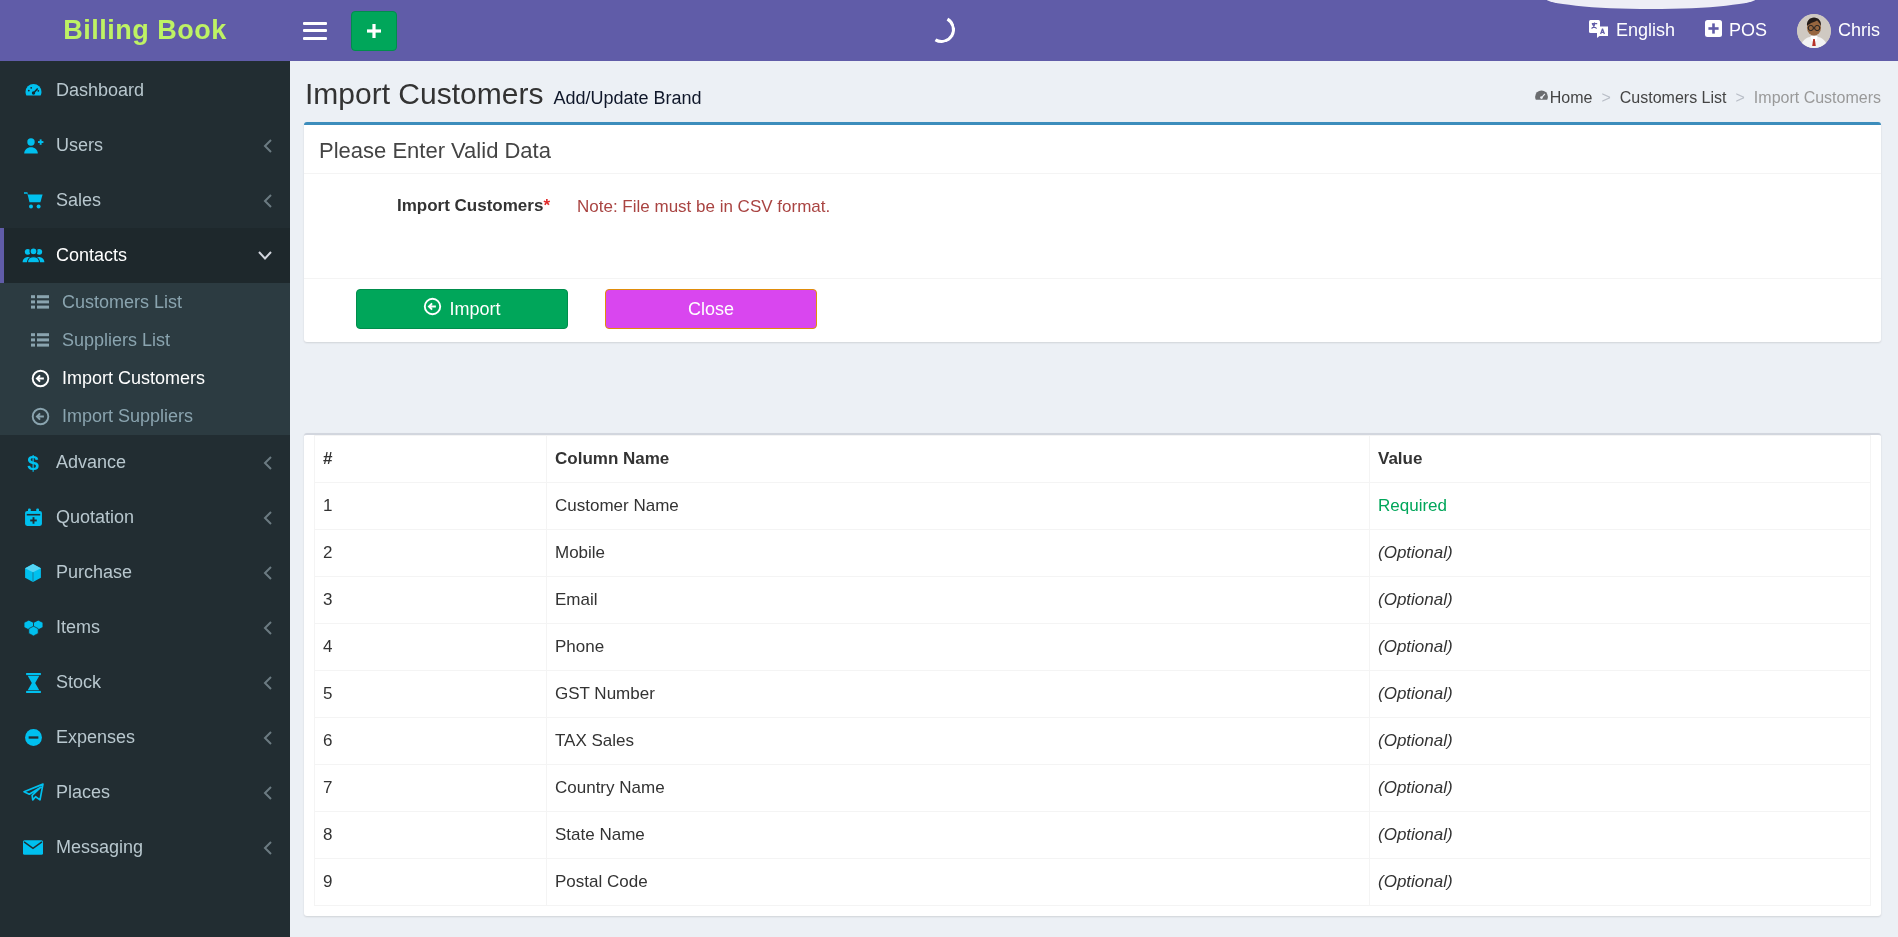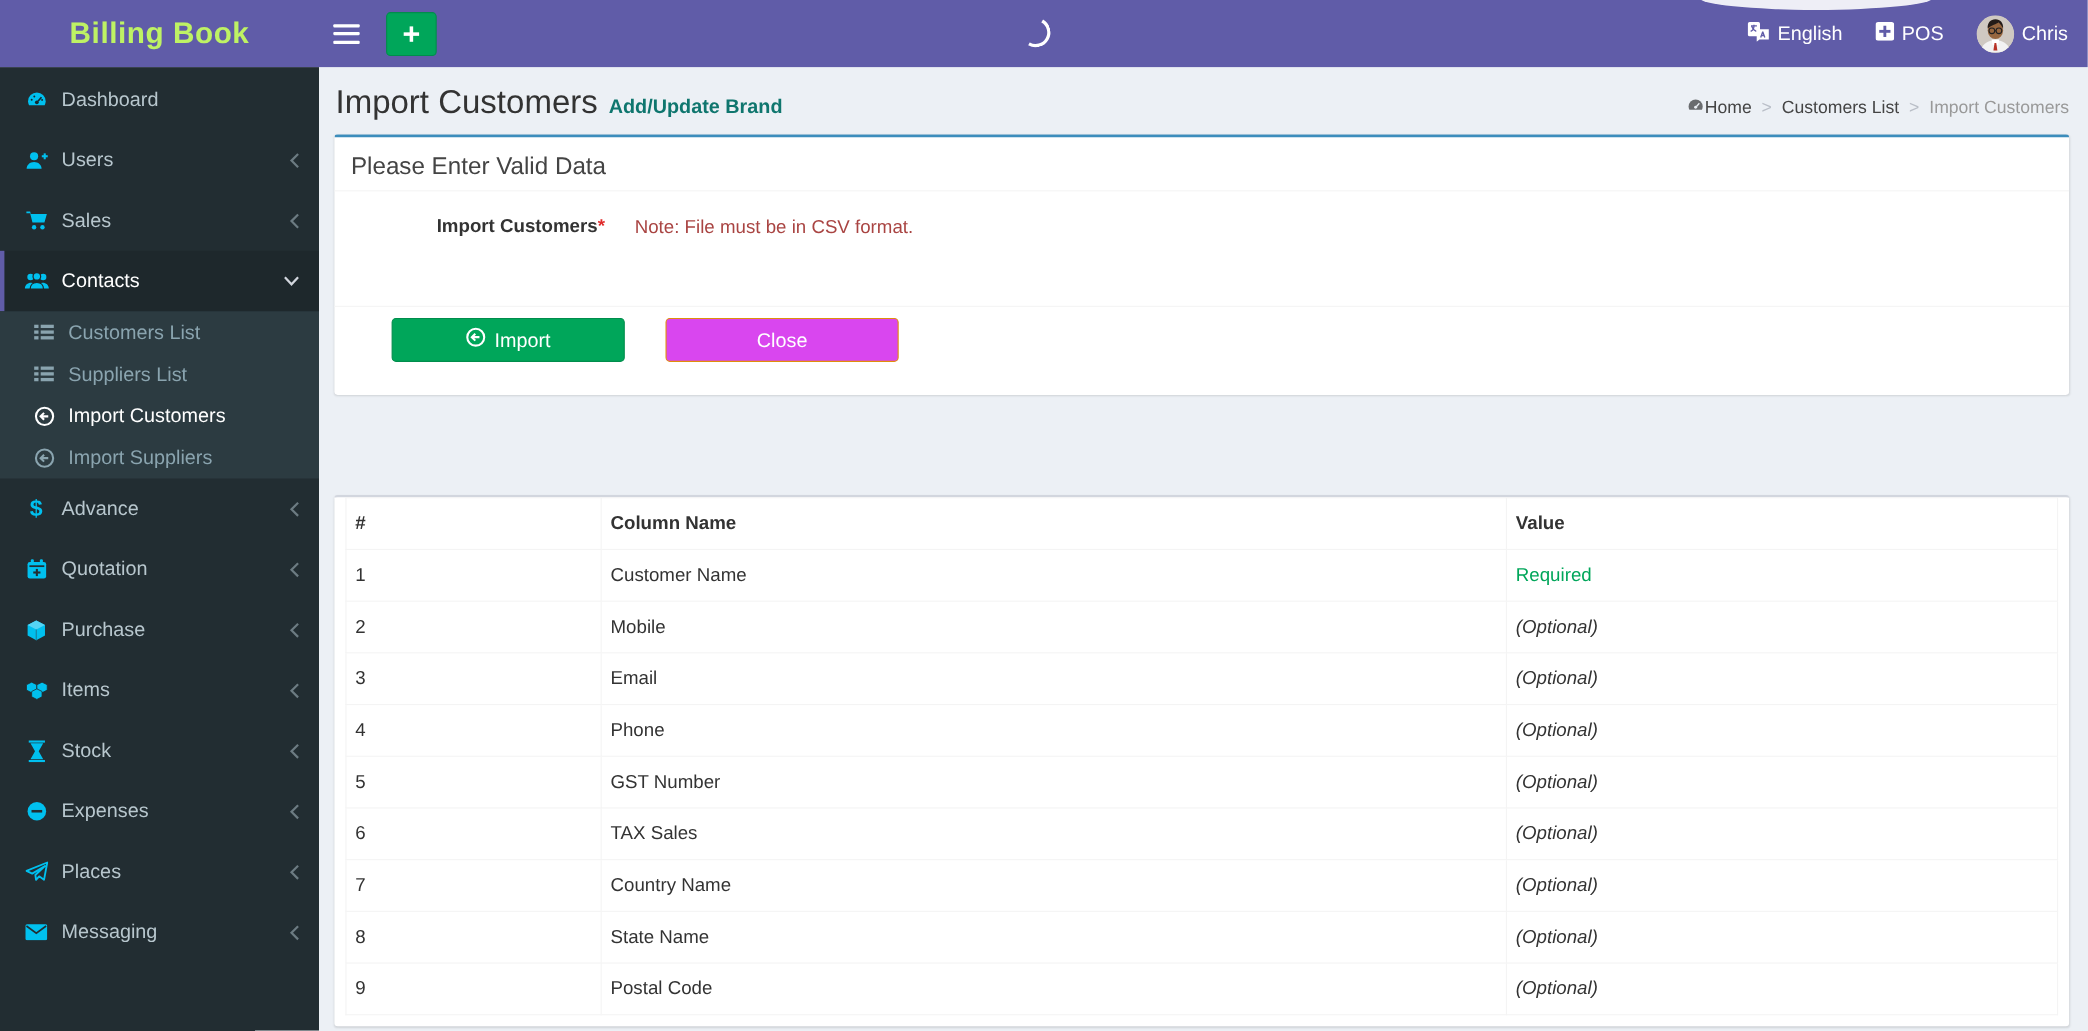--- a/index.html
+++ b/index.html
@@ -35,41 +35,41 @@
   .dollar{color:#00c0ef;font-size:21px;font-weight:bold;line-height:1;}
   .submenu{background:#2c3b41;}
   .sub-item{height:38px;display:flex;align-items:center;padding-left:29px;color:#8aa4af;font-size:18px;cursor:pointer;}
   .sub-item .s-icon{width:22px;margin-right:11px;display:flex;align-items:center;justify-content:center;}
   .sub-item.active{color:#fff;}
 
   
   .content{position:absolute;top:61px;left:290px;width:1608px;height:876px;background:#ecf0f5;overflow:hidden;box-sizing:border-box;}
   .content-header{position:relative;height:61px;box-sizing:border-box;padding:16px 17px 0 15px;}
   .page-title{display:inline;font-size:30px;font-weight:400;color:#333;margin:0;}
-  .page-subtitle{font-size:18px;color:#0f766e;margin-left:10px;font-weight:bold;}
+  .page-subtitle{font-size:18px;color:#0f172a;margin-left:10px;}
   .breadcrumb{position:absolute;top:27px;right:17px;display:flex;align-items:center;gap:9px;font-size:16px;color:#444;}
   .bc-sep{color:#b9bec7;}
   .bc-current{color:#999;}
   .bc-link{cursor:pointer;display:flex;align-items:center;gap:0;}
 
   
   .box1{margin:0 17px 91px 14px;background:#fff;border-top:3px solid #3c8dbc;border-radius:3px;
     box-shadow:0 1px 2px rgba(0,0,0,.12);}
   .box1-header{height:49px;box-sizing:border-box;padding:13px 15px;font-size:22px;color:#444;border-bottom:1px solid #f4f4f4;}
   .box1-body{height:104px;box-sizing:border-box;padding:14px 15px 0;}
   .form-row{display:flex;}
   .form-label{width:258px;box-sizing:border-box;text-align:right;padding-right:27px;padding-top:8px;
     font-weight:bold;font-size:17px;color:#333;}
   .req{color:#e02a2a;}
   .browse-row{display:flex;align-items:center;}
   .browse-btn{font-size:16px;color:#222;background:linear-gradient(#f3f3f3,#e4e4e4);
     border:1px solid #9d9da6;border-radius:3px;padding:6px 15px;box-shadow:inset 0 0 0 1px #fcfcfc;cursor:pointer;}
   .file-status{font-size:17px;color:#444;margin-left:12px;}
   .note{margin-top:9px;font-size:17px;color:#a94442;}
-  .box1-footer{box-sizing:border-box;border-top:1px solid #f4f4f4;padding:10px 15px 30px 52px;display:flex;gap:37px;}
+  .box1-footer{box-sizing:border-box;border-top:1px solid #f4f4f4;padding:10px 15px 13px 52px;display:flex;gap:37px;}
   .btn{width:212px;height:40px;border-radius:4px;font-size:18px;color:#fff;display:flex;align-items:center;
     justify-content:center;gap:7px;cursor:pointer;box-sizing:border-box;font-family:inherit;}
   .btn-import{background:#00a65a;border:1px solid #008d4c;}
   .btn-close{background:#d946ef;border:1px solid #e08e0b;}
 
   
   .box2{margin:0 17px 0 14px;background:#fff;border-top:2px solid #d2d6de;border-radius:3px;
     box-shadow:0 1px 2px rgba(0,0,0,.12);}
   .box2-header{position:relative;height:71px;box-sizing:border-box;padding:21px 15px;font-size:22px;color:#444;
     border-bottom:1px solid #f4f4f4;}

